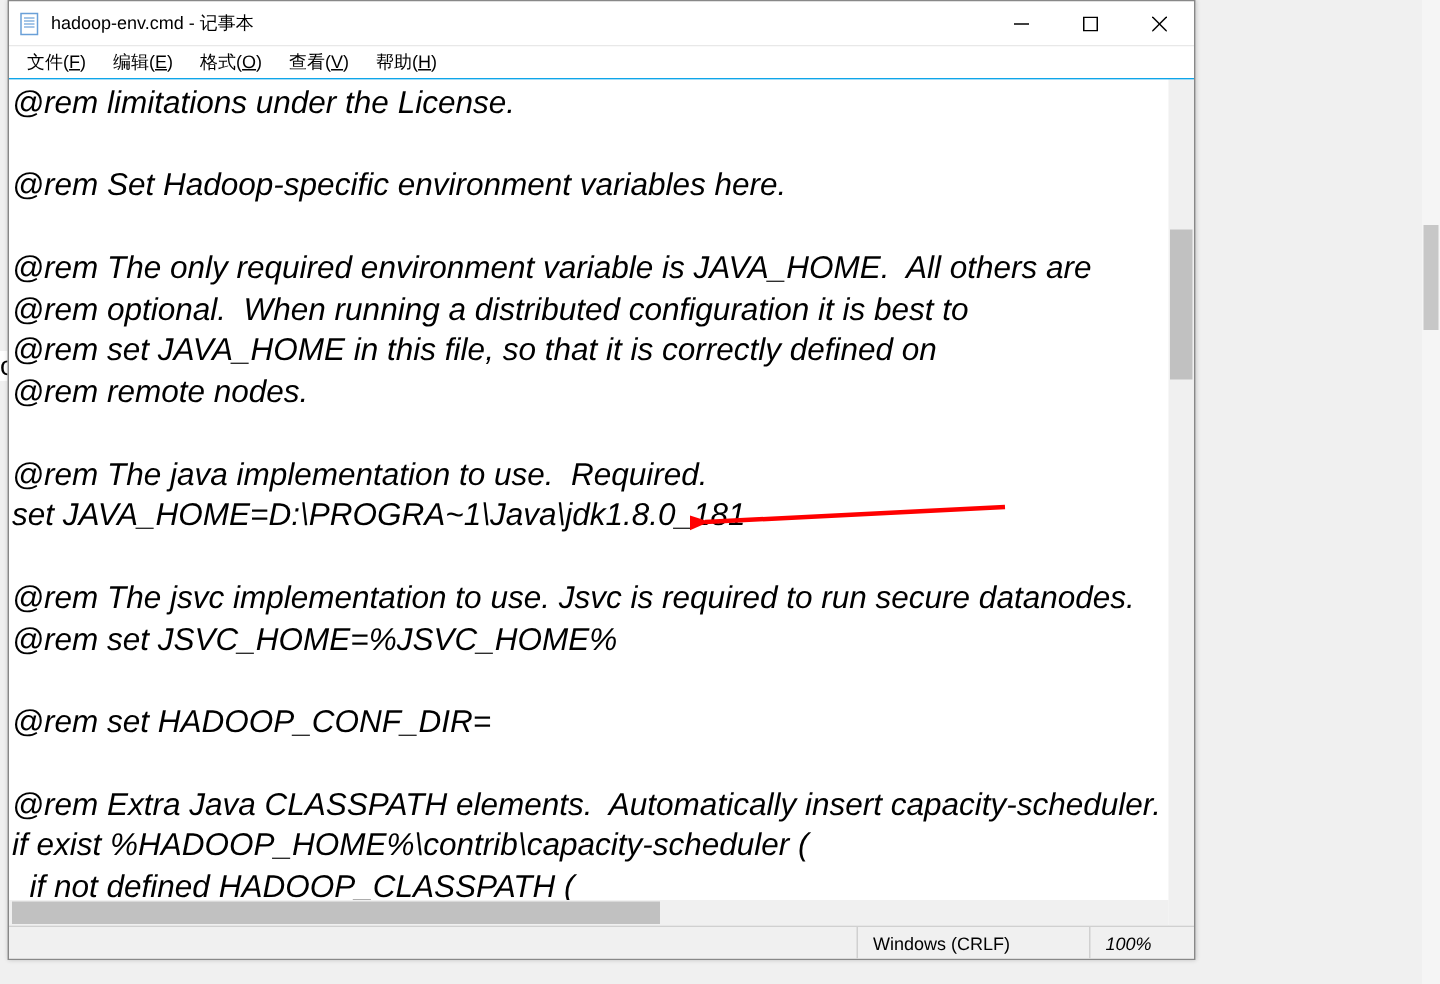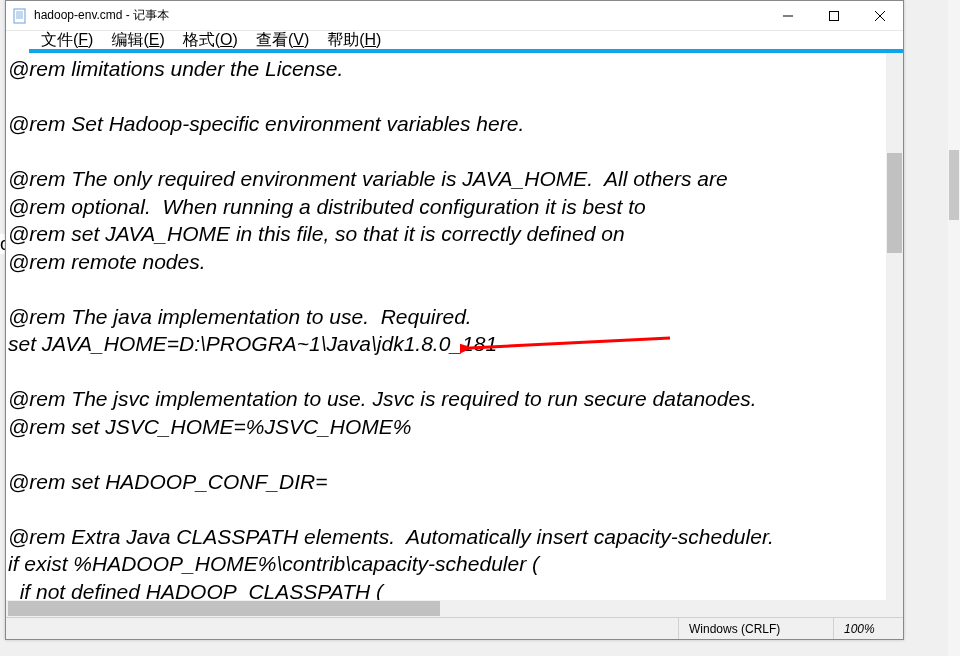--- a/index.html
+++ b/index.html
@@ -8,21 +8,21 @@
       background: #f0f0f0;
       width: 960px;
       height: 656px;
       overflow: hidden;
       position: relative;
     }
     .window {
       position: absolute;
       left: 5px;
       top: 0;
-      width: 899px;
+      width: 792px;
       height: 640px;
       background: #fff;
       border: 1px solid #888;
       display: flex;
       flex-direction: column;
       box-shadow: 0 0 3px rgba(0,0,0,0.2);
     }
     .titlebar {
       height: 30px;
       background: #fff;
@@ -60,25 +60,24 @@
       font-size: 10px;
       color: #000;
     }
     .title-btn svg { width: 10px; height: 10px; }
     .menubar {
       height: 22px;
       background: #fff;
       display: flex;
       align-items: center;
       padding-left: 4px;
-      font-size: 16px;
+      font-size: 12px;
       font-family: "Microsoft YaHei", sans-serif;
       gap: 2px;
-      border-bottom: 4px solid #0ea5e9;
-      margin-left: 23px;
+      border-bottom: 1px solid #0ea5e9;
     }
     .menu-item {
       padding: 2px 8px;
       color: #000;
     }
     .menu-item u { text-decoration: underline; }
     .editor-area {
       flex: 1;
       position: relative;
       overflow: hidden;

